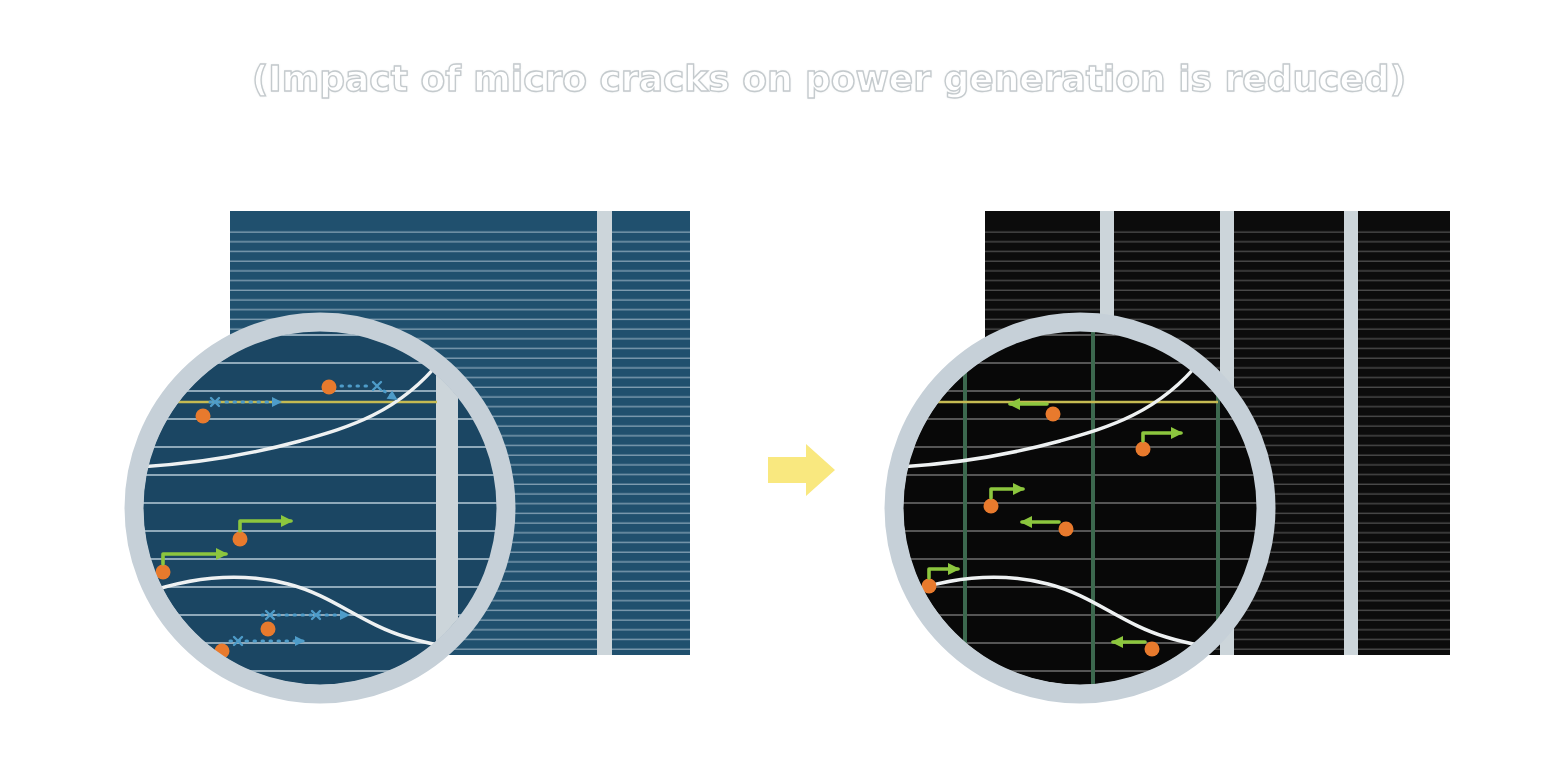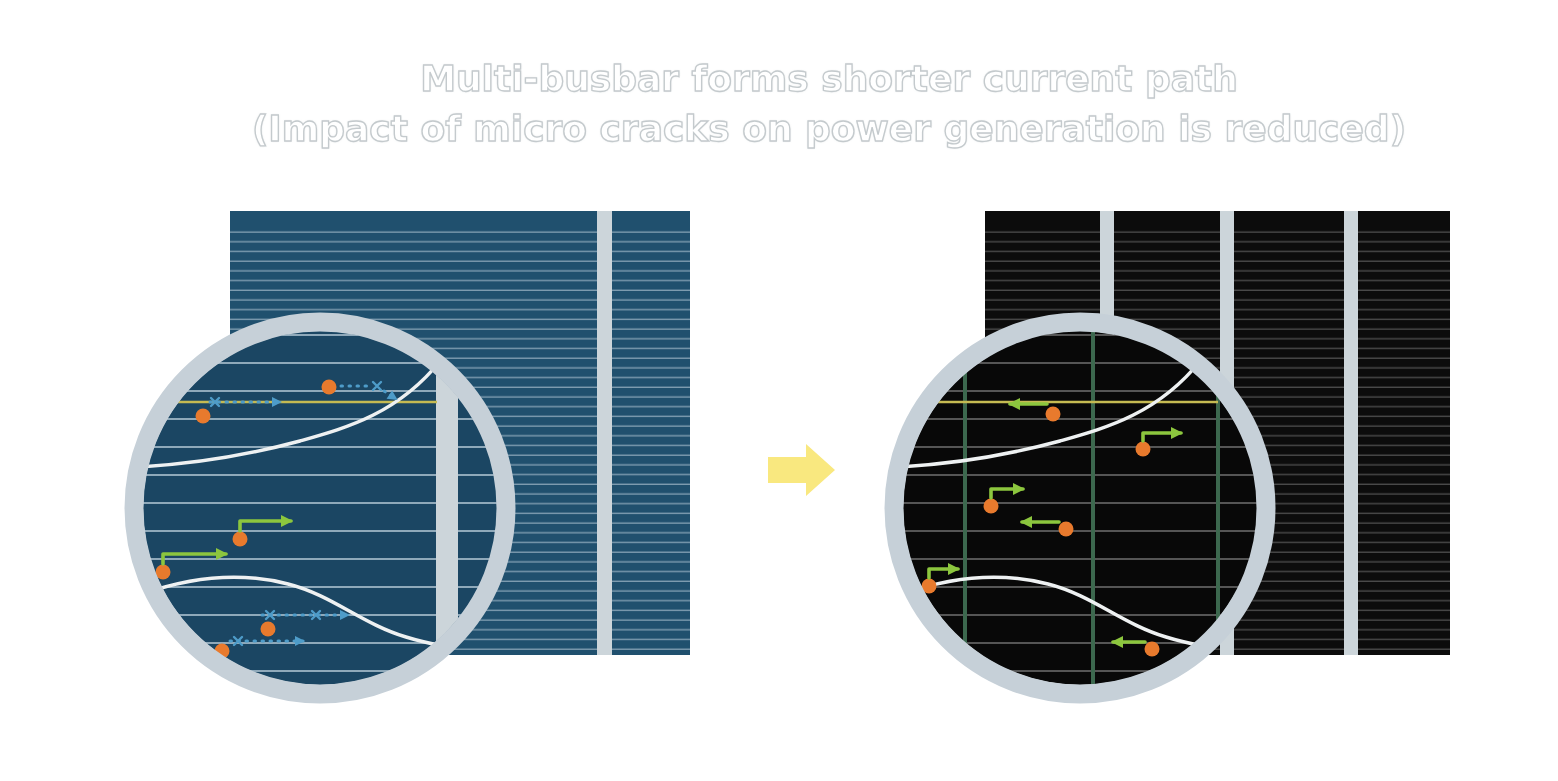--- a/index.html
+++ b/index.html
@@ -61,21 +61,20 @@
   .mk-green    { fill: var(--c-arrow-green, #8cc63e); }
   .mk-blue     { fill: var(--c-arrow-blue, #4e9cc9); }
   .zoom-busbar-green { stroke: var(--c-zoom-busbar-green, #3c684e); stroke-width: 4; }
   .transition-arrow  { fill: var(--c-transition-arrow-yellow, #f9e87f); }
 </style>
 </head>
 <body>
 
 <div class="title-block">
   <div class="title-inner">
-    <div>Multi-busbar forms shorter current path</div>
     <div>(Impact of micro cracks on power generation is reduced)</div>
   </div>
 </div>
 
 <svg class="diagram-canvas" width="1558" height="781" viewBox="0 0 1558 781" xmlns="http://www.w3.org/2000/svg">
   <defs>
     <pattern id="patBlue" x="0" y="0" width="20" height="9.7" patternUnits="userSpaceOnUse">
       <rect x="0" y="0" width="20" height="9.7" class="pat-bg-blue"></rect>
       <line x1="0" y1="9" x2="20" y2="9" class="pat-line-blue"></line>
     </pattern>

